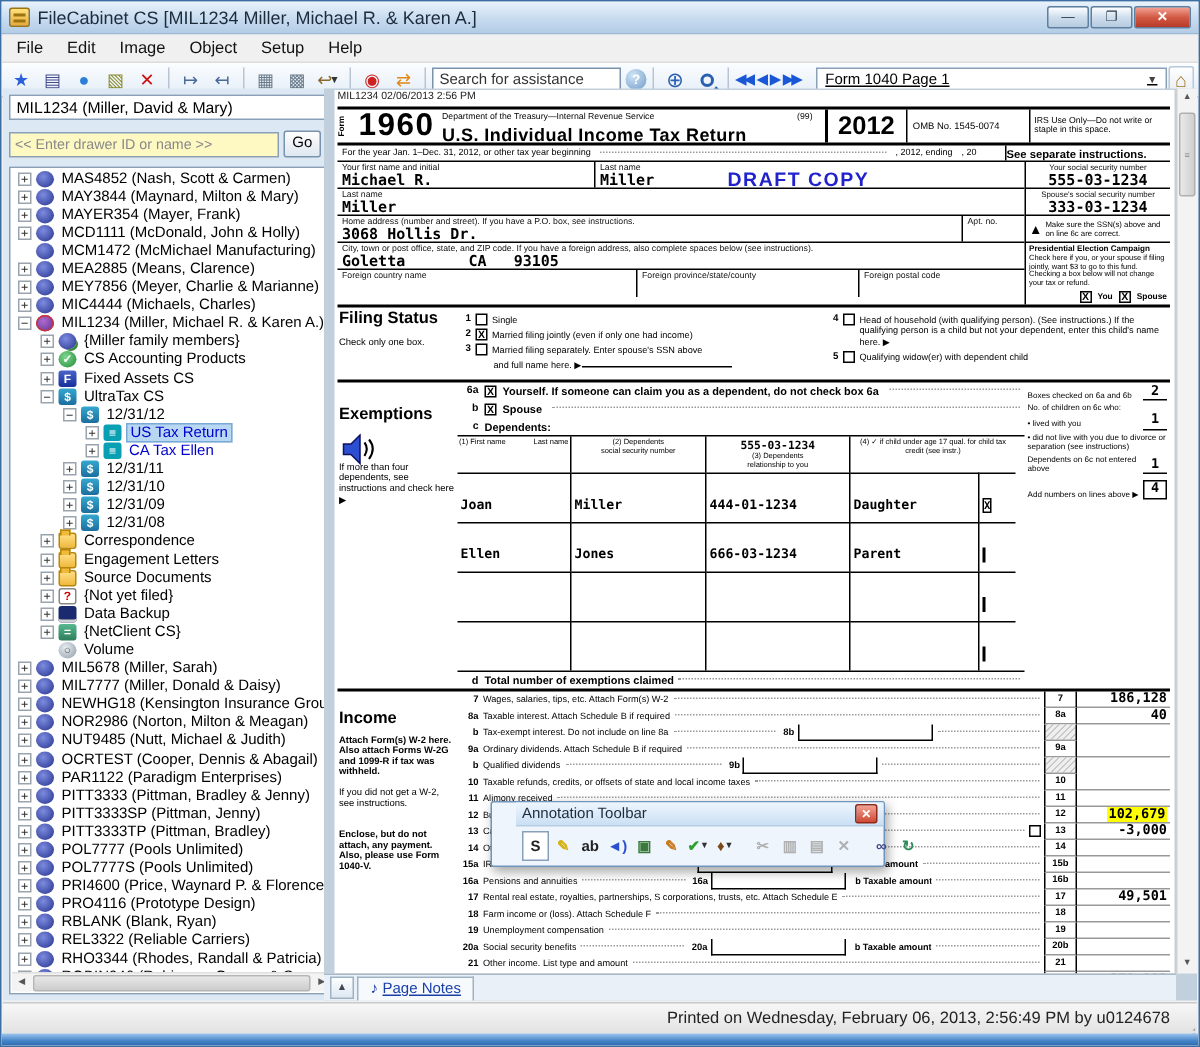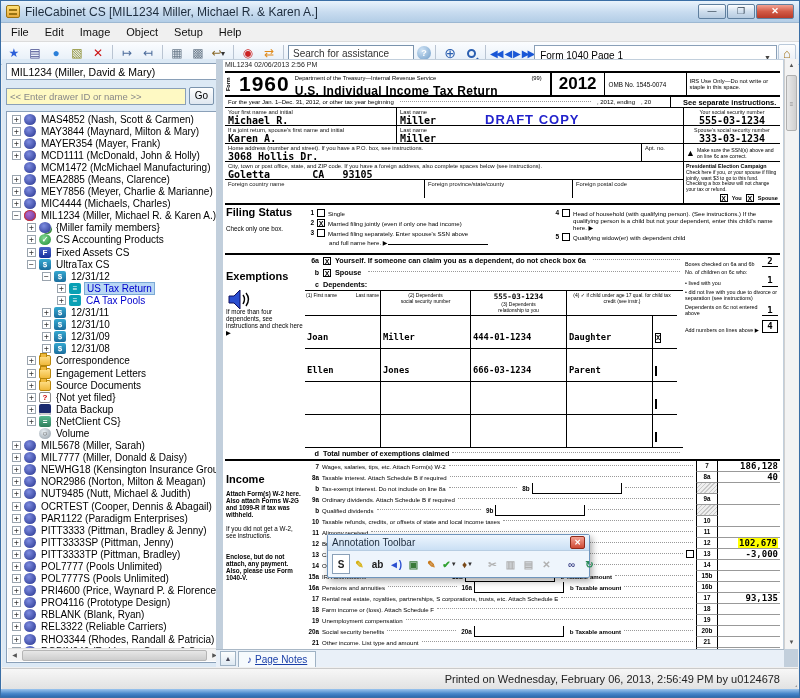--- a/index.html
+++ b/index.html
@@ -24,21 +24,21 @@
   .toolbar { height:23px; display:flex; align-items:center; background:linear-gradient(#fbfdff,#e4edf7); border-bottom:1px solid #b9c9da; padding:0 3px; gap:1px; }
   .tb-btn { min-width:20px; height:19px; display:flex; align-items:center; justify-content:center; font-size:12px; border-radius:2px; }
   .tb-sep { width:1px; height:16px; background:#b9c4d2; margin:0 3px; flex:none; }
   .tb-dd { font-size:7px; color:#333; margin-left:-2px; }
   .tb-search { display:flex; align-items:center; gap:3px; }
   .tb-search input { width:126px; height:16px; font-size:10px; border:1px solid #7a93ad; padding:0 4px; color:#333; }
   .help-icon { width:14px; height:14px; border-radius:50%; background:radial-gradient(circle at 35% 30%,#cfe3f5,#6f9cc8); color:#fff; font-size:9px; font-weight:bold; text-align:center; line-height:14px; }
   .magnifier { width:9px; height:9px; border:2px solid #2b5fb0; border-radius:50%; position:relative; }
   .magnifier::after { content:""; position:absolute; width:5px; height:2px; background:#2b5fb0; transform:rotate(45deg); left:7px; top:8px; }
   .nav-arrow { color:#1a57d6; font-size:10px; letter-spacing:-2px; }
-  .tb-select { width:300px; height:17px; background:#fff; border:1px solid #8aa0b8; font-size:10px; display:flex; align-items:flex-end; padding:0 5px; margin-left:0; }
+  .tb-select { width:300px; height:17px; background:#fff; border:1px solid #8aa0b8; font-size:10px; display:flex; align-items:center; padding:0 5px; margin-left:10px;text-decoration:underline; }
   .tb-select .arrow { margin-left:auto; font-size:7px; color:#444; }
   .home-btn { margin-left:auto; width:22px; height:19px; font-size:13px; color:#a3761e; display:flex; align-items:center; justify-content:center; border:1px solid #b9c9da; border-radius:2px; background:linear-gradient(#fefefe,#e8eef6); }
 
   
   .sidebar { position:absolute; left:1px; top:58px; width:238px; bottom:30px; background:#dce9f5; padding:4px; }
   .drawer-select { height:17px; background:#fff; border:1px solid #8aa0b8; font-size:10.5px; display:flex; align-items:center; padding:0 4px; margin-bottom:7px; }
   .drawer-select .arrow { margin-left:auto; font-size:7px; }
   .search-row { display:flex; gap:3px; margin-bottom:7px; align-items:center; }
   .search-input { flex:1; height:17px; border:1px solid #8aa0b8; font-size:9.5px; color:#888; padding:0 3px; background:#fef9c3; }
   .go-btn { width:25px; height:18px; font-size:10px; border:1px solid #7a93ad; background:linear-gradient(#fefefe,#dfe7f0); text-align:center; line-height:16px; border-radius:2px; }
@@ -91,21 +91,21 @@
   .fword { width:9px; font-size:5.5px; writing-mode:vertical-rl; transform:rotate(180deg); text-align:center; font-weight:bold; }
   .fnum { font-size:21px; font-weight:bold; letter-spacing:1px; padding:0 5px; align-self:center; }
   .fdept { width:255px; padding-top:2px; }
   .fdept .dl { font-size:5.8px; display:flex; justify-content:space-between; padding-right:8px; }
   .fdept .ft { font-size:12px; font-weight:bold; letter-spacing:.3px; }
   .fyear { font-size:17px; font-weight:bold; border-left:2px solid #000; border-right:1px solid #000; padding:0 7px; display:flex; align-items:center; }
   .fomb { font-size:6.3px; display:flex; align-items:center; padding:0 4px; border-right:1px solid #000; width:82px; }
   .firs { font-size:5.8px; flex:1; display:flex; align-items:center; padding-left:3px; }
   .yearline { height:11px; font-size:6px; display:flex; align-items:center; border-bottom:1px solid #000; }
   .yearline .cell { padding:0 3px; }
-  .yearline .sep-instr { width:110px; border-left:1px solid #000; font-size:7.5px; font-weight:bold; align-self:stretch; display:flex; align-items:center; padding-left:12px;margin-left:16px; }
+  .yearline .sep-instr { width:110px; border-left:1px solid #000; font-size:7.5px; font-weight:bold; align-self:stretch; display:flex; align-items:center; padding-left:0;margin-left:16px; }
 
   .nameblock { display:flex; border-bottom:2px solid #000; }
   .nb-left { flex:1; }
   .nb-row { height:18px; border-bottom:1px solid #000; display:flex; position:relative; }
   .nb-row:last-child { border-bottom:none; }
   .fcell { padding:1px 3px 0 3px; }
   .flabel { font-size:5.8px; color:#111; display:block; }
   .fval { font-family:"DejaVu Sans Mono",monospace; font-weight:bold; font-size:10px; display:block; margin-top:0px; }
   .bR { border-right:1px solid #000; }
   .draft { position:absolute; left:260px; top:4px; color:#2222cc; font-weight:bold; font-size:13px; letter-spacing:1px; }
@@ -161,21 +161,21 @@
   .hl span { background:#ffff00; padding:0 1px; }
   .cbx { width:8px; height:8px; border:1px solid #000; margin-right:2px; flex:none; }
   .hatch { background:repeating-linear-gradient(135deg,#c9c9c9 0 1px,#efefef 1px 3px); }
   .arrow-b { font-size:6px; margin-right:2px; }
   .agi-sec { border-bottom:none; }
 
   
   .speaker-anno { position:absolute; left:227px; top:288px; z-index:5; }
 
   
-  .anno { position:absolute; left:326px; top:533px; width:263px; border:1px solid #6f95bd; background:#eef5fc; box-shadow:2px 3px 7px rgba(0,0,0,.35); z-index:50; border-radius:2px; }
+  .anno { position:absolute; left:326px; top:533px; width:263px; border:1px solid #6f95bd; background:#eef5fc; box-shadow:2px 3px 7px rgba(0,0,0,.35); z-index:50; border-radius:2px;padding-left:16px; }
   .anno-title { height:16px; background:linear-gradient(#eef6fe,#cadff4); display:flex; align-items:center; font-size:10px; padding:0 4px; border-bottom:1px solid #b7cde2; color:#1d2c3d; }
   .anno-close { margin-left:auto; width:15px; height:13px; background:linear-gradient(#f3a293,#cf4a35); border:1px solid #8f2a1a; border-radius:2px; color:#fff; font-size:8px; font-weight:bold; text-align:center; line-height:12px; }
   .anno-body { height:26px; display:flex; align-items:center; padding:0 4px; gap:1px; }
   .anno-btn { min-width:17px; height:20px; display:flex; align-items:center; justify-content:center; font-size:10px; font-weight:bold; }
   .anno-btn.framed { border:1px solid #8aa0b8; background:#fff; min-width:18px; }
   .anno-sep { width:1px; height:16px; background:#b9c4d2; margin:0 3px; }
   .anno-dd { font-size:6px; color:#333; }
   .dis { color:#b0b0b0 !important; }
 
   
@@ -337,21 +337,21 @@
             <span class="tlabel">12/31/12</span>
           </div>
           <div class="titem sel" style="padding-left: 49px;">
             <span class="expander">+</span>
             <span class="ico ico-tax">≡</span>
             <span class="tlabel blue-label">US Tax Return</span>
           </div>
           <div class="titem" style="padding-left: 49px;">
             <span class="expander">+</span>
             <span class="ico ico-tax">≡</span>
-            <span class="tlabel blue-label">CA Tax Pools</span>
+            <span class="tlabel blue-label">CA Tax Ellen</span>
           </div>
           <div class="titem" style="padding-left: 34px;">
             <span class="expander">+</span>
             <span class="ico ico-dollar">$</span>
             <span class="tlabel">12/31/11</span>
           </div>
           <div class="titem" style="padding-left: 34px;">
             <span class="expander">+</span>
             <span class="ico ico-dollar">$</span>
             <span class="tlabel">12/31/10</span>
@@ -539,24 +539,20 @@
                 <span class="flabel">Your first name and initial</span>
                 <span class="fval">Michael R.</span>
               </span>
             <span class="fcell" style="flex:1;">
                 <span class="flabel">Last name</span>
                 <span class="fval">Miller</span>
               </span>
             <span class="draft">DRAFT COPY</span>
           </div>
           <div class="nb-row">
-            <span class="fcell bR" style="width:172px;">
-                <span class="flabel">If a joint return, spouse's first name and initial</span>
-                <span class="fval">Karen A.</span>
-              </span>
             <span class="fcell" style="flex:1;">
                 <span class="flabel">Last name</span>
                 <span class="fval">Miller</span>
               </span>
           </div>
           <div class="nb-row">
             <span class="fcell" style="flex:1;">
                 <span class="flabel">Home address (number and street). If you have a P.O. box, see instructions.</span>
                 <span class="fval">3068 Hollis Dr.</span>
               </span>
@@ -840,21 +836,21 @@
               <span class="lead"></span>
               <span class="numbox">16b</span>
               <span class="val"></span>
             </div>
             <div class="iline">
               <span class="ln">17</span>
               <span class="ltext">Rental real estate, royalties, partnerships, S corporations, trusts, etc. Attach Schedule E</span>
               <span class="lead"></span>
               <span class="numbox">17</span>
               <span class="val">
-                <span>93,135</span>
+                <span>49,501</span>
               </span>
             </div>
             <div class="iline">
               <span class="ln">18</span>
               <span class="ltext">Farm income or (loss). Attach Schedule F</span>
               <span class="lead"></span>
               <span class="numbox">18</span>
               <span class="val"></span>
             </div>
             <div class="iline">

